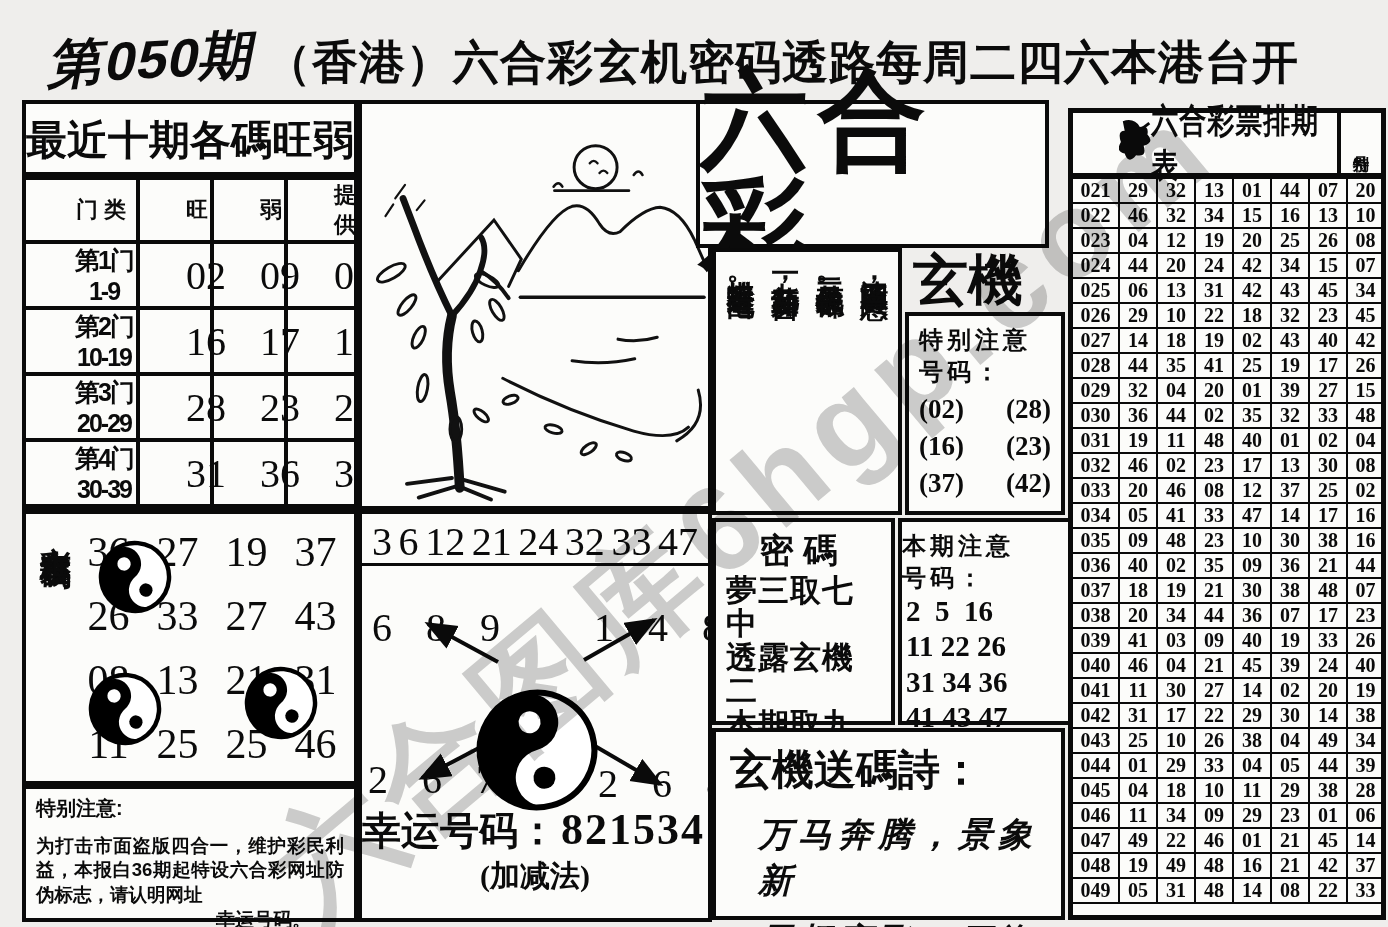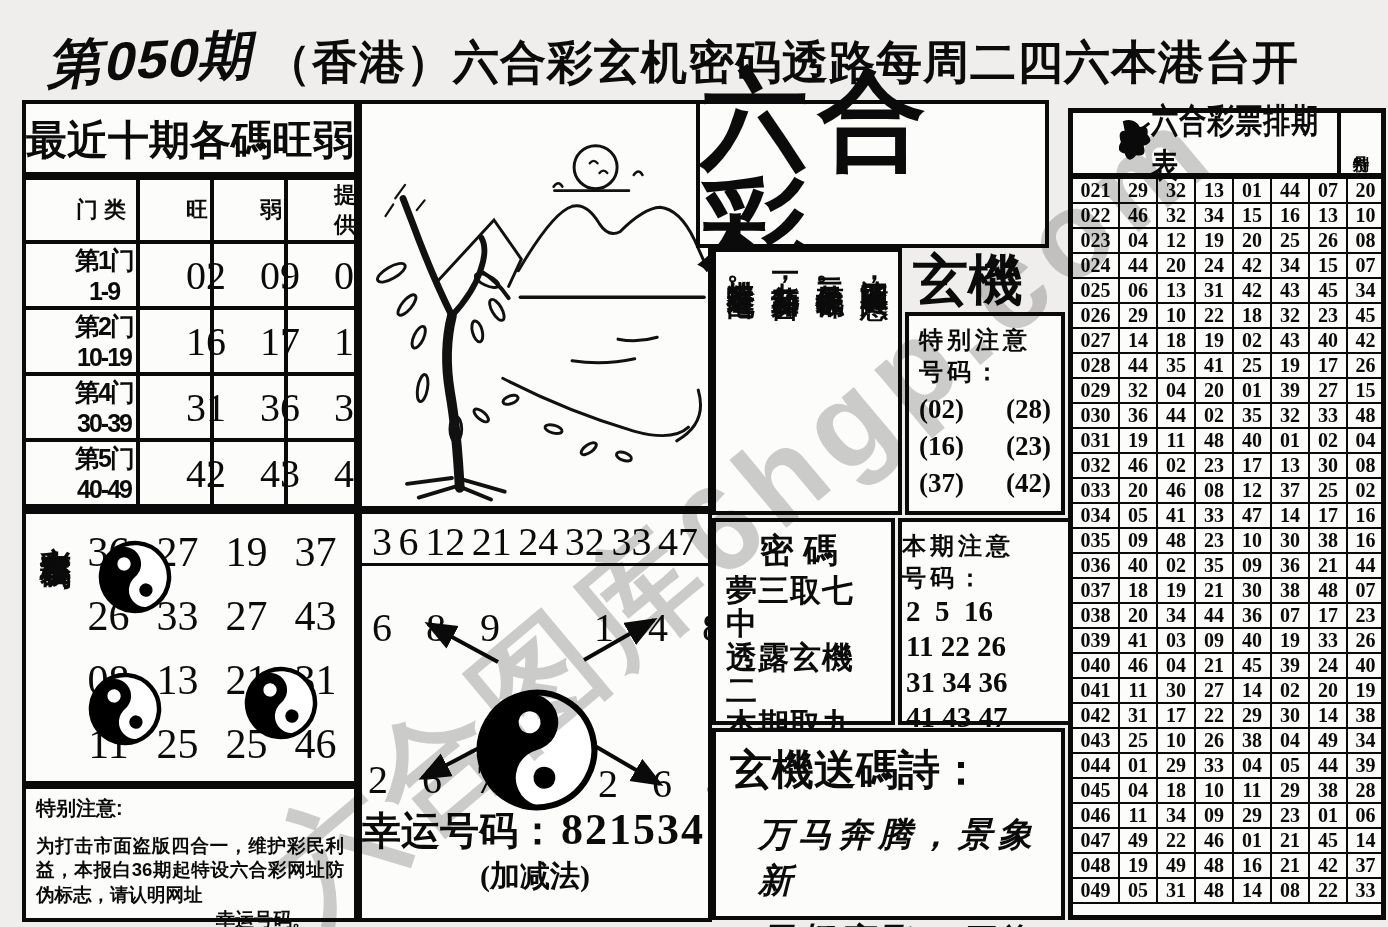--- a/index.html
+++ b/index.html
@@ -133,20 +133,26 @@
           <td class="rowlabel">第1门1-9</td>
           <td>02</td>
           <td>09</td>
           <td>01</td>
         </tr>
         <tr>
           <td class="rowlabel">第2门10-19</td>
           <td>16</td>
           <td>17</td>
           <td>17</td>
+        </tr>
+        <tr>
+          <td class="rowlabel">第3门20-29</td>
+          <td>28</td>
+          <td>23</td>
+          <td>29</td>
         </tr>
         <tr>
           <td class="rowlabel">第4门30-39</td>
           <td>31</td>
           <td>36</td>
           <td>35</td>
         </tr>
         <tr>
           <td class="rowlabel">第5门40-49</td>
           <td>42</td>

